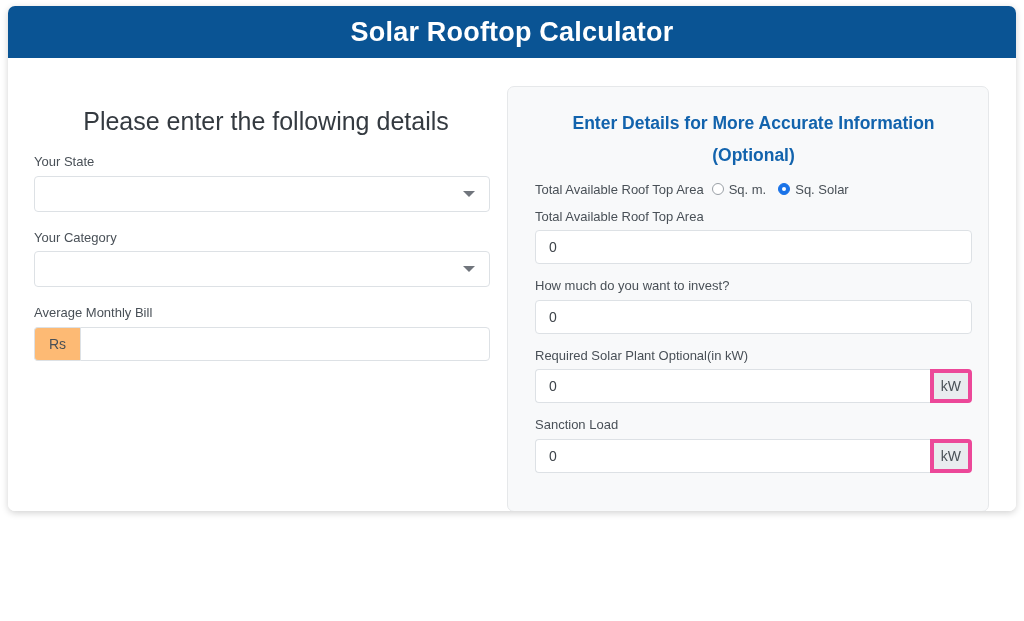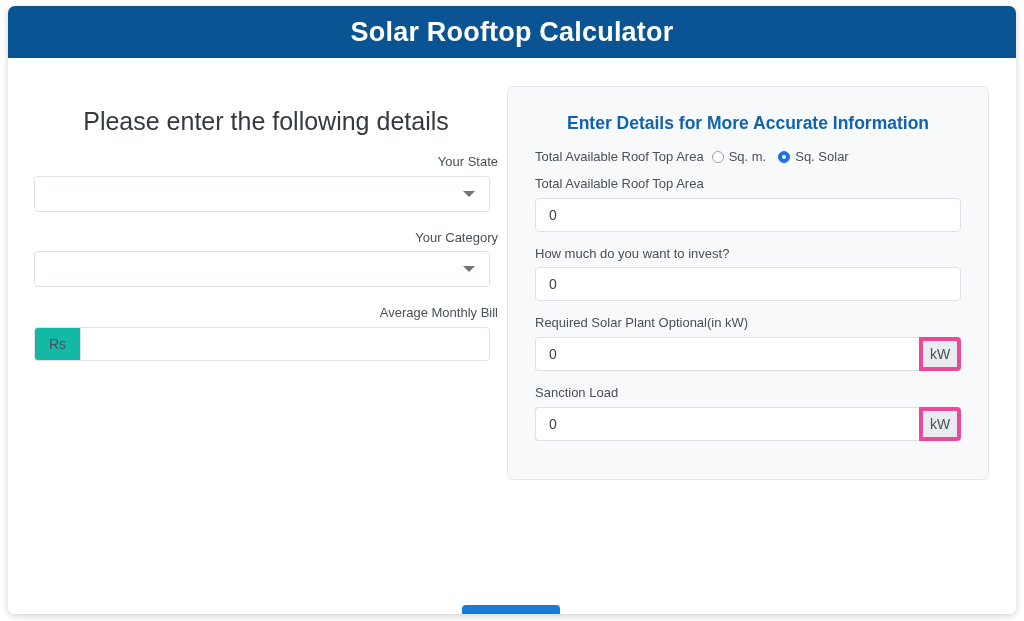--- a/index.html
+++ b/index.html
@@ -19,21 +19,21 @@
     height: 621px;
     background: #ffffff;
   }
 
   
   .card {
     position: absolute;
     left: 8px;
     top: 6px;
     width: 1008px;
-    height: 608px;
+    height: 505px;
     background: #ffffff;
     border-radius: 7px;
     box-shadow: 0 2px 7px rgba(0,0,0,0.18);
     overflow: hidden;
   }
 
   .app-header {
     height: 52px;
     background: #0a5494;
     display: flex;
@@ -70,21 +70,20 @@
     margin-top: 48px;
     margin-bottom: 4px;
     line-height: 1.2;
   }
   .field-group { margin-top: 17px; }
   .field-label {
     font-size: 13px;
     color: #495057;
     margin-bottom: 5px;
     line-height: 1.35;
-    text-align: right;
   }
   .select-box {
     position: relative;
     width: 456px;
     height: 36px;
     border: 1px solid #dde1e5;
     border-radius: 4px;
     background: #ffffff;
   }
   .select-caret {
@@ -97,21 +96,21 @@
     border-right: 6px solid transparent;
     border-top: 6px solid #70757c;
   }
   .input-group {
     display: flex;
     width: 456px;
     height: 34px;
   }
   .input-prefix {
     width: 46px;
-    background: #14b8a6;
+    background: #fdba74;
     border: 1px solid #dde1e5;
     border-right: none;
     border-radius: 4px 0 0 4px;
     display: flex;
     align-items: center;
     justify-content: center;
     font-size: 14px;
     color: #495057;
   }
   .input-plain {
@@ -128,21 +127,21 @@
 
   
   .right-panel {
     position: absolute;
     left: 499px;
     top: 28px;
     width: 482px;
     border: 1px solid #e6e8ea;
     border-radius: 7px;
     background: #f8f9fa;
-    padding: 20px 27px 22px 27px;
+    padding: 20px 16px 22px 27px;
   }
   .right-heading {
     text-align: center;
     color: #1263ad;
     font-size: 17.5px;
     font-weight: bold;
     line-height: 1.85;
     margin: 0 0 10px 0;
   }
   .radio-row {
@@ -275,20 +274,21 @@
           <div class="input-group">
             <span class="input-prefix">Rs</span>
             <input class="input-plain" type="text" value="" style="">
           </div>
         </div>
       </div>
 
       <div class="right-panel">
         <div class="right-heading">
           <div>Enter Details for More Accurate Information</div>
+          <div>(Optional)</div>
         </div>
 
         <div class="radio-row">
           <span class="rr-label">Total Available Roof Top Area</span>
           <label class="radio-opt">
             <span class="radio-dot"></span>
             <span>Sq. m.</span>
           </label>
           <label class="radio-opt">
             <span class="radio-dot checked"></span>

